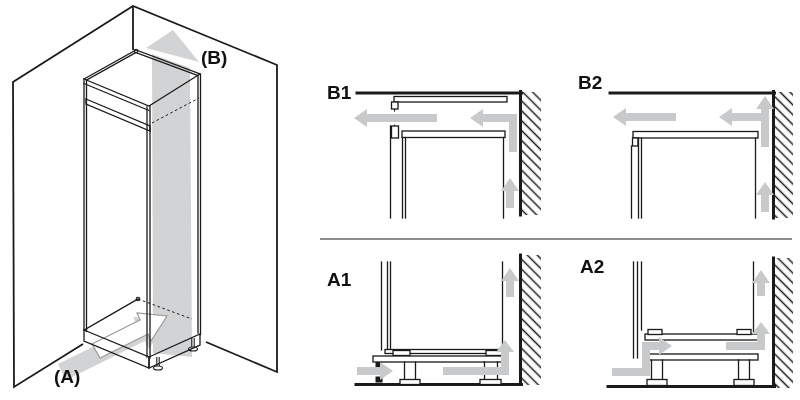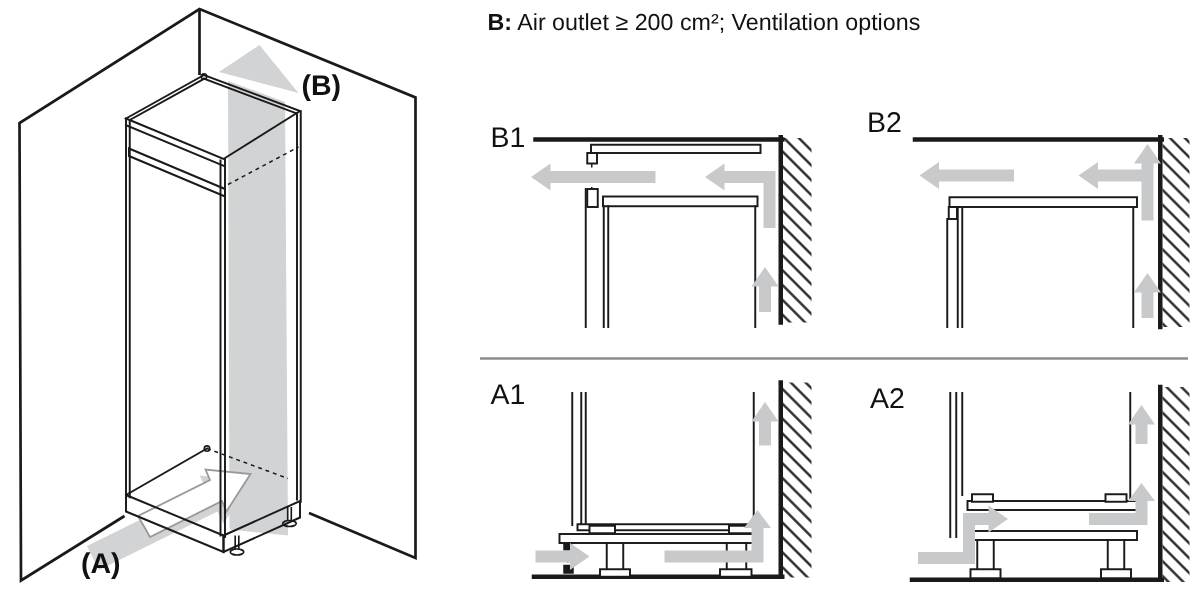--- a/index.html
+++ b/index.html
@@ -20,21 +20,21 @@
   .bar{fill:#fff;stroke:var(--line);stroke-width:1.3;}
   .blk{fill:var(--line);stroke:none;}
   .ar{fill:var(--arrow);stroke:none;}
   .ari{fill:var(--arrow-iso);stroke:none;}
   .dsh{stroke:var(--line);stroke-width:1;stroke-dasharray:2.6 2.6;fill:none;}
   .wht{fill:#fff;stroke:#999;stroke-width:1.2;}
   .divline{stroke:var(--divider);stroke-width:1.8;fill:none;}
   
   .hdr{position:absolute;left:325px;top:6px;font-size:15.5px;line-height:20px;white-space:nowrap;}
   .hdr b{font-weight:bold;}
-  .plabel{position:absolute;font-size:19px;font-weight:normal;white-space:nowrap;}
+  .plabel{position:absolute;font-size:19px;font-weight:bold;white-space:nowrap;}
   .iso-label{position:absolute;font-size:19px;font-weight:bold;white-space:nowrap;}
 </style>
 </head>
 <body>
 
 <div class="figure">
 
   <svg width="800" height="400" viewBox="0 0 800 400">
     <defs>
       <pattern id="hatch" patternUnits="userSpaceOnUse" width="7" height="7" patternTransform="rotate(45)">
@@ -187,24 +187,23 @@
       <line class="ln" x1="749.5" y1="360" x2="749.5" y2="380"></line>
       <rect class="bar" x="734" y="379.5" width="20" height="6"></rect>
 
       <polygon class="ar" points="612,368 642,368 642,342 659,342 659,337 672,346 659,355 659,350 650,350 650,376 612,376"></polygon>
       <polygon class="ar" points="726,342 757,342 757,334 752,334 761,322 770,334 765,334 765,350 726,350"></polygon>
       <polygon class="ar" points="761,270 752,283 757,283 757,296 765,296 765,283 770,283"></polygon>
     </g>
   </svg>
 
   <div class="hdr">
-    <div><b>B:</b><span> Air outlet ≥ 200 cm²; Ventilation options</span></div>
   </div>
 
   <div class="iso-label" style="left:201px;top:47px;">(B)</div>
   <div class="iso-label" style="left:54px;top:366px;">(A)</div>
 
   <div class="plabel" style="left:327px;top:82px;">B1</div>
   <div class="plabel" style="left:578px;top:72px;">B2</div>
-  <div class="plabel" style="left:327px;top:253px;">A1</div>
+  <div class="plabel" style="left:327px;top:269px;">A1</div>
   <div class="plabel" style="left:580px;top:256px;">A2</div>
 
 </div>
 
 </body></html>

